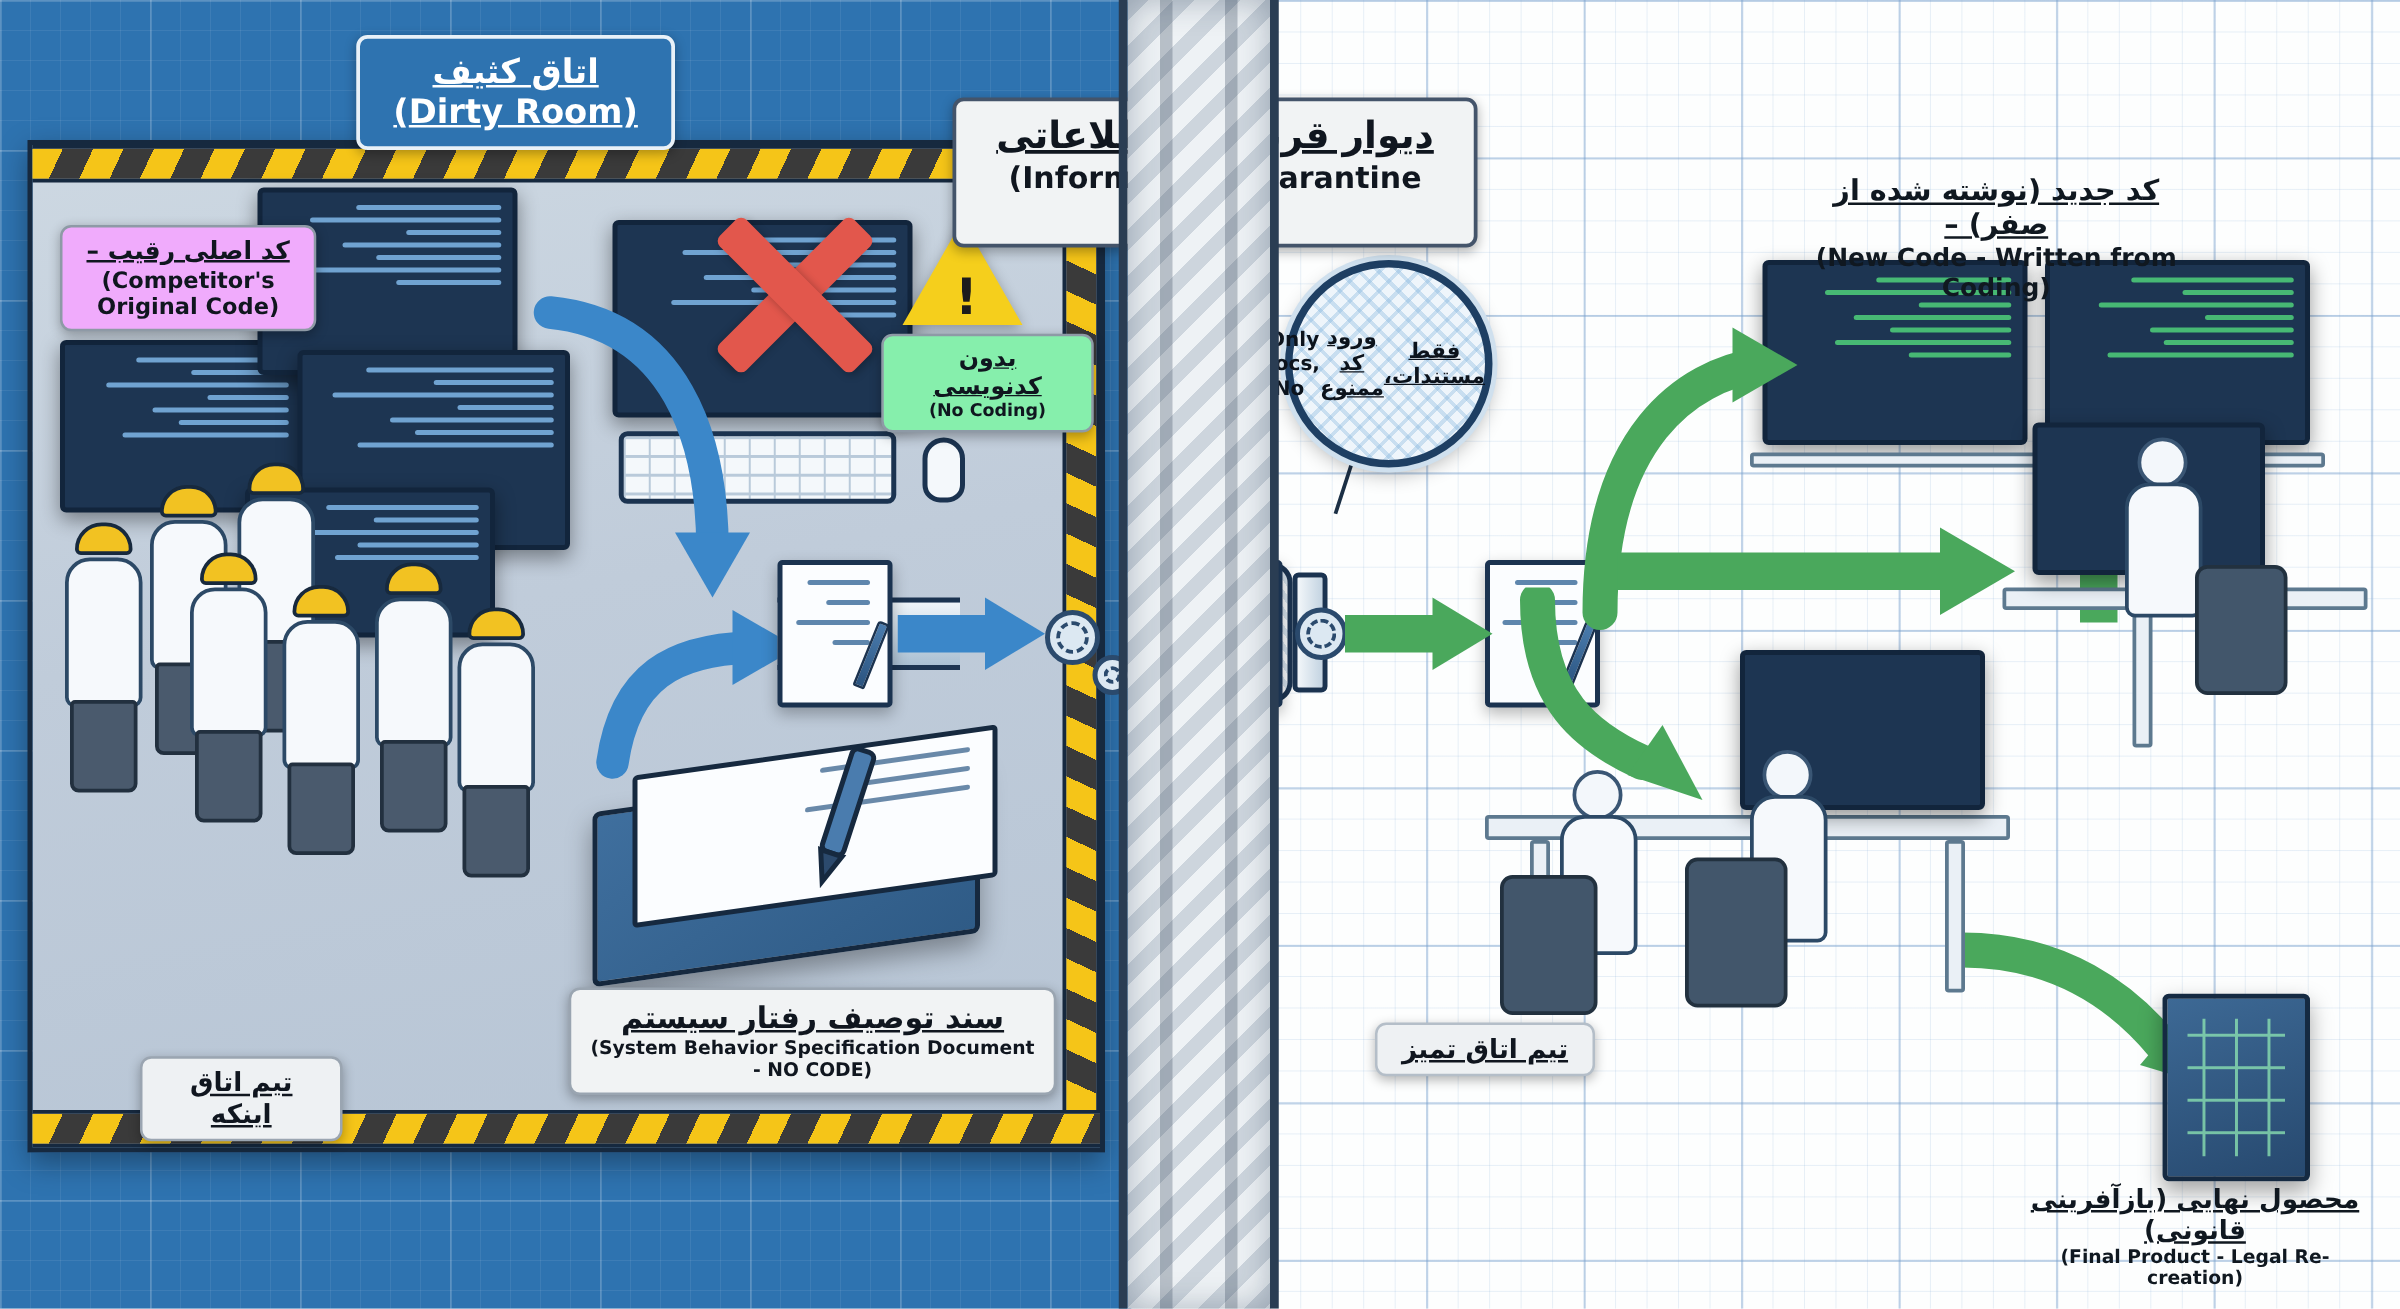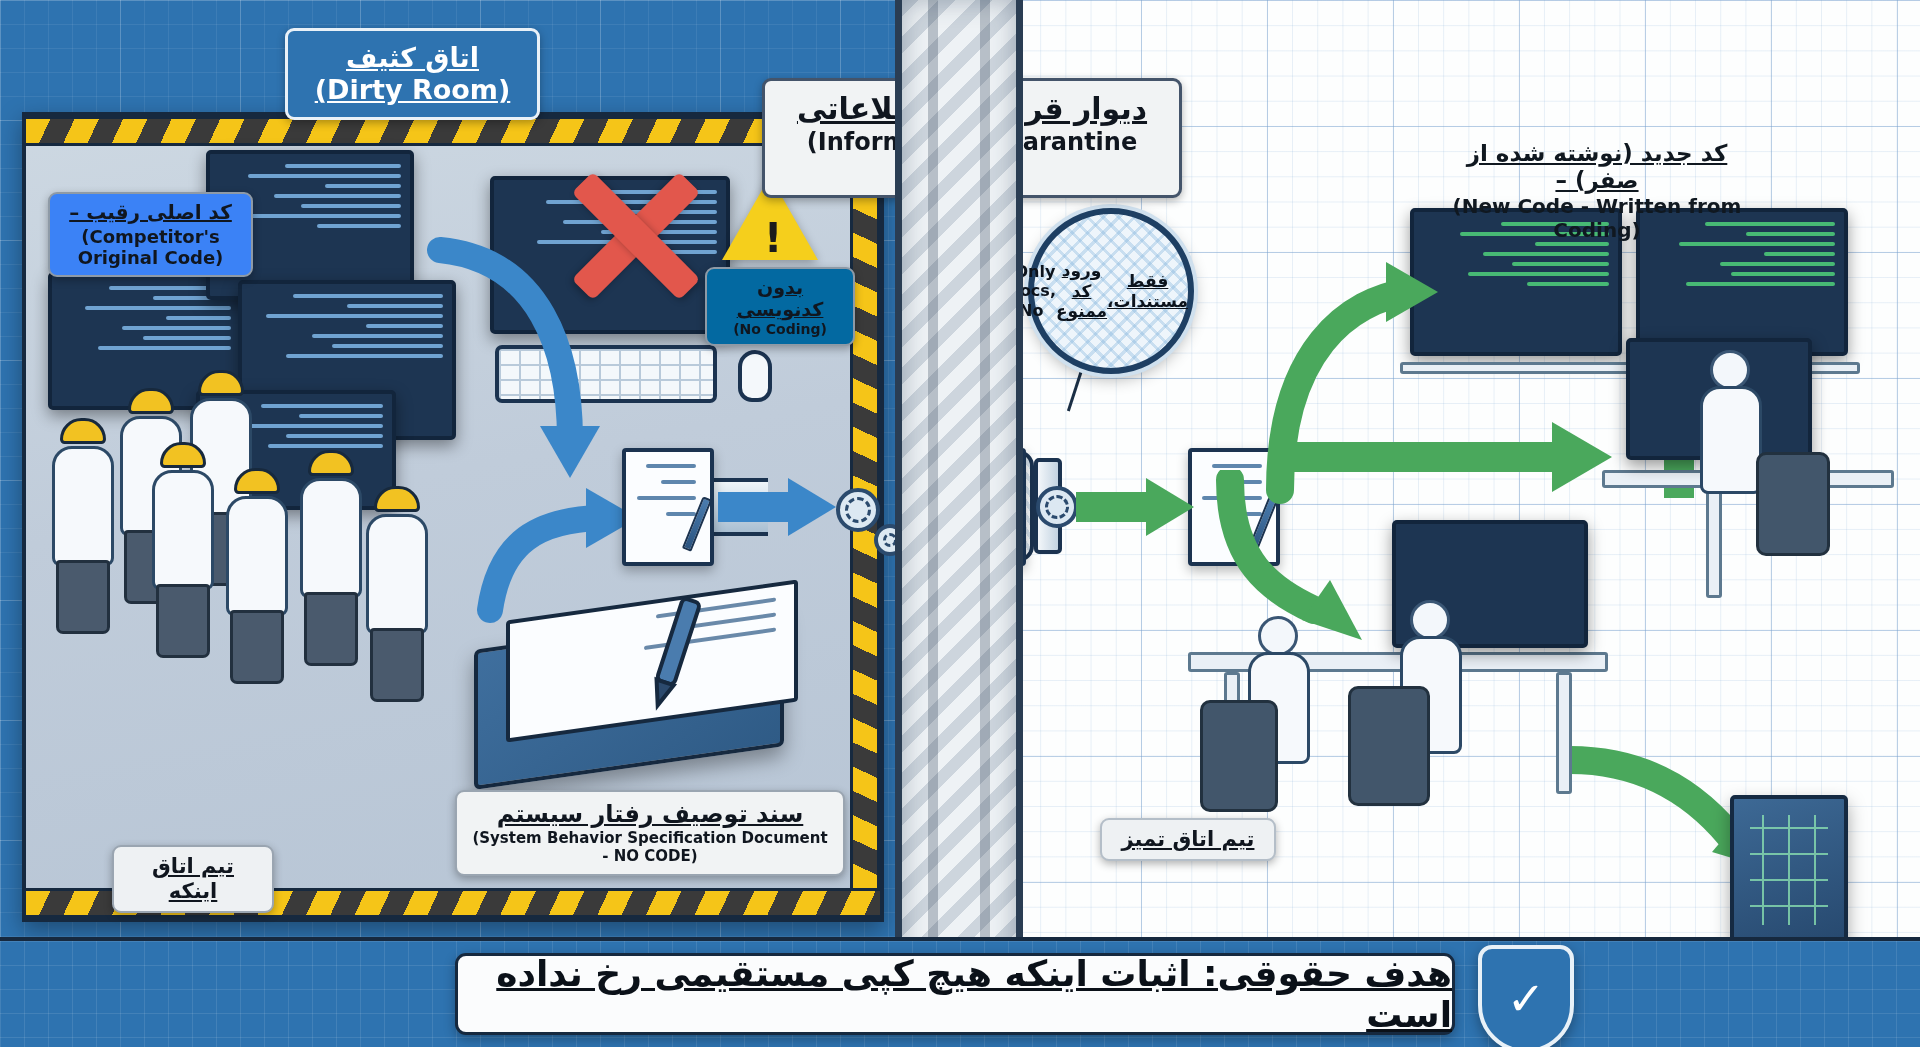--- a/index.html
+++ b/index.html
@@ -97,29 +97,29 @@
   }
   .chip-wall-title {
     top: 78px; left: 762px; width: 420px;
     background: #f1f3f4; border: 3px solid #44546a; color: #10161f;
     padding: 10px 14px;
   }
   .chip-wall-title .fa { font-size: 30px; }
   .chip-wall-title .en { font-size: 24px; margin-top: 2px; }
 
   .chip-competitor {
-    top: 192px; left: 48px; width: 205px;
-    background: #3b82f6; border: 2px solid #8e9aa6; color: #10161f;
+    top: 180px; left: 48px; width: 205px;
+    background: #f0abfc; border: 2px solid #8e9aa6; color: #10161f;
   }
   .chip-competitor .fa { font-size: 20px; }
   .chip-competitor .en { font-size: 18px; margin-top: 1px; }
 
   .chip-nocoding {
-    top: 267px; left: 705px; width: 150px;
-    background: #0369a1; border: 2px solid #8e9aa6; color: #10161f;
+    top: 267px; left: 705px; width: 170px;
+    background: #86efac; border: 2px solid #8e9aa6; color: #10161f;
   }
   .chip-nocoding .fa { font-size: 19px; }
   .chip-nocoding .en { font-size: 14px; }
 
   .chip-newcode {
     top: 133px; left: 1432px; width: 330px;
     background: transparent; box-shadow: none; color: #101820;
   }
   .chip-newcode .fa { font-size: 23px; }
   .chip-newcode .en { font-size: 20px; margin-top: 1px; }
@@ -644,20 +644,14 @@
     <span class="fa rtl">تیم اتاق تمیز</span>
   </div>
 
   <div class="chip chip-final">
     <span class="fa rtl">محصول نهایی (بازآفرینی قانونی)</span>
     <span class="en ltr">(Final Product - Legal Re-creation)</span>
   </div>
 
   <div class="wall"></div>
 
-  <div class="banner">
-    <div class="banner-plate rtl">هدف حقوقی: اثبات اینکه هیچ کپی مستقیمی رخ نداده است</div>
-    <div class="shield">
-      <span class="tick">✓</span>
-    </div>
-  </div>
 
 </div>
 
 </body></html>

